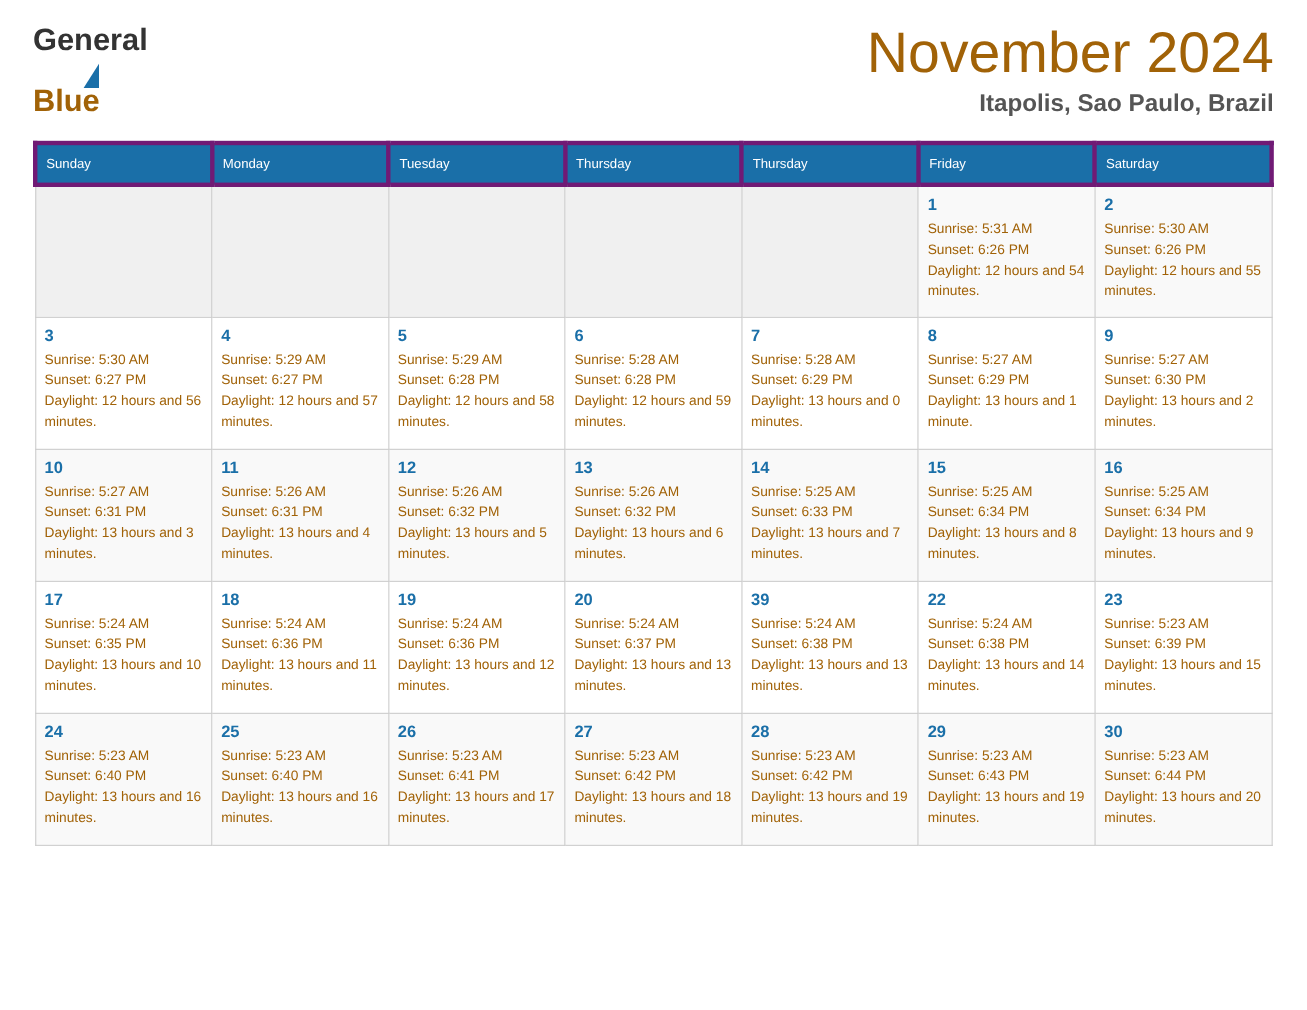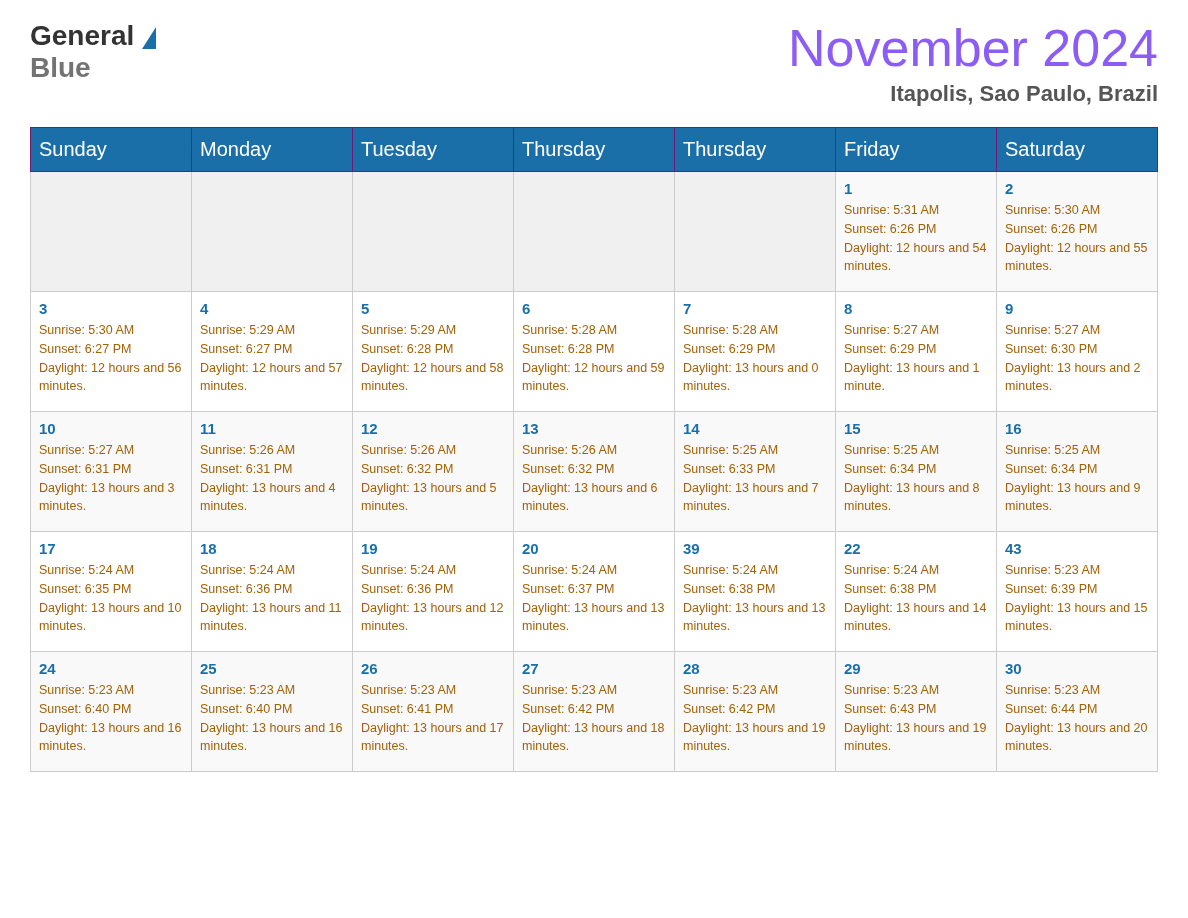--- a/index.html
+++ b/index.html
@@ -21,61 +21,62 @@
       flex-direction: column;
       align-items: flex-start;
     }
     .logo-text {
       font-size: 28px;
       font-weight: bold;
       color: #333;
       display: flex;
       align-items: center;
       gap: 6px;
+      flex-direction: column;
     }
     .logo-general { color: #333; }
     .logo-icon {
       width: 0;
       height: 0;
       border-left: 14px solid transparent;
       border-right: 0px solid transparent;
       border-bottom: 22px solid #1a6fa8;
       display: inline-block;
       margin-left: 2px;
       margin-bottom: -4px;
     }
-    .logo-blue { color: #737373; font-size: 28px; font-weight: bold; }
+    .logo-blue { color: #a16207; font-size: 28px; font-weight: bold; }
     .title-area {
       text-align: right;
     }
     .month-title {
       font-size: 52px;
       font-weight: normal;
-      color: #8b5cf6;
+      color: #a16207;
       line-height: 1.1;
     }
     .location {
       font-size: 22px;
       color: #555;
       margin-top: 4px;
       font-weight: bold;
     }
     table {
       width: 100%;
       border-collapse: collapse;
       border: 1px solid #ccc;
     }
     thead tr th {
       background-color: #1a6fa8;
       color: #fff;
-      font-size: 20px;
+      font-size: 12px;
       font-weight: normal;
       padding: 10px 8px;
       text-align: left;
-      border: 1px solid #701a75;
+      border: 4px solid #701a75;
     }
     tbody tr td {
       width: 14.28%;
       vertical-align: top;
       padding: 8px 8px 10px 8px;
       border: 1px solid #ccc;
       font-size: 13px;
       color: #333;
       height: 120px;
     }
@@ -223,21 +224,21 @@
         </td>
         <td>
           <span class="day-number">39</span>
           <div class="day-info">Sunrise: 5:24 AM<br>Sunset: 6:38 PM<br>Daylight: 13 hours and 13 minutes.</div>
         </td>
         <td>
           <span class="day-number">22</span>
           <div class="day-info">Sunrise: 5:24 AM<br>Sunset: 6:38 PM<br>Daylight: 13 hours and 14 minutes.</div>
         </td>
         <td>
-          <span class="day-number">43</span>
+          <span class="day-number">23</span>
           <div class="day-info">Sunrise: 5:23 AM<br>Sunset: 6:39 PM<br>Daylight: 13 hours and 15 minutes.</div>
         </td>
       </tr>
       <tr>
         <td>
           <span class="day-number">24</span>
           <div class="day-info">Sunrise: 5:23 AM<br>Sunset: 6:40 PM<br>Daylight: 13 hours and 16 minutes.</div>
         </td>
         <td>
           <span class="day-number">25</span>

